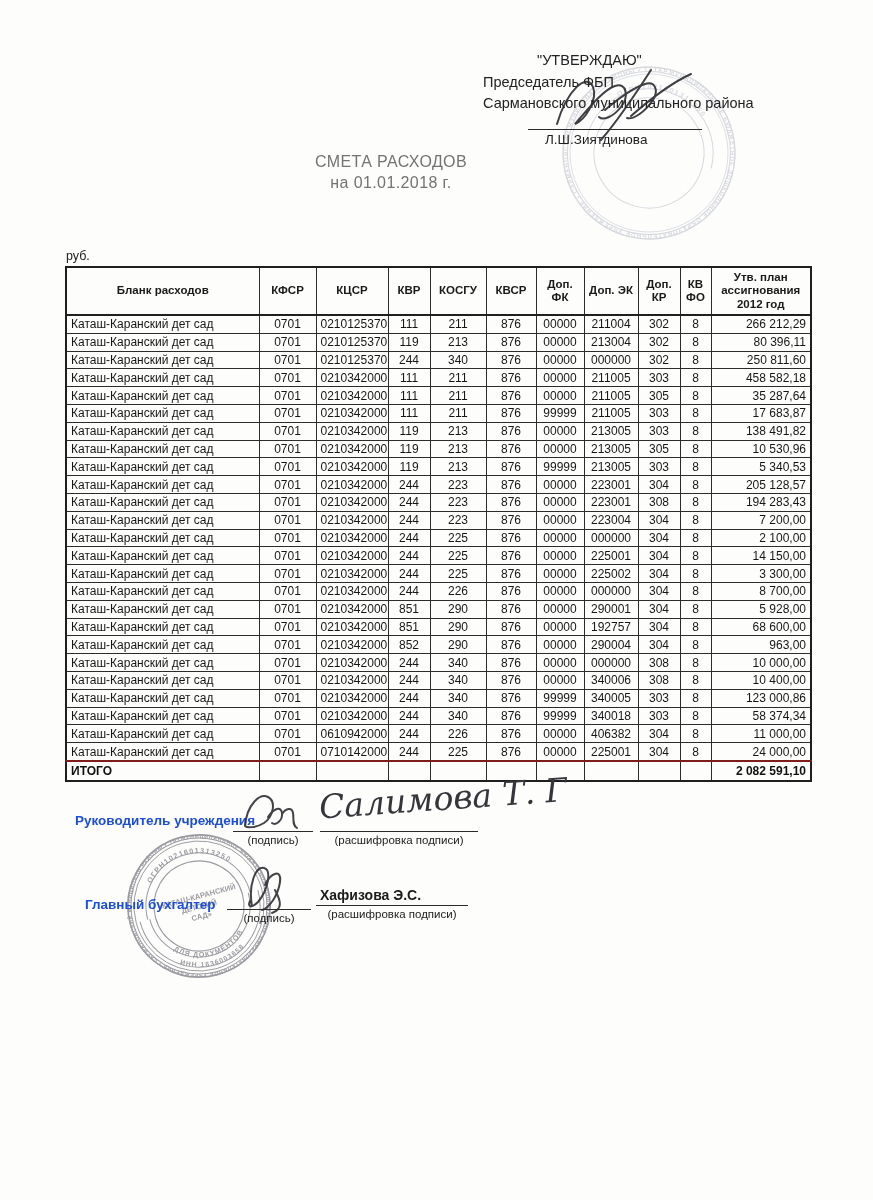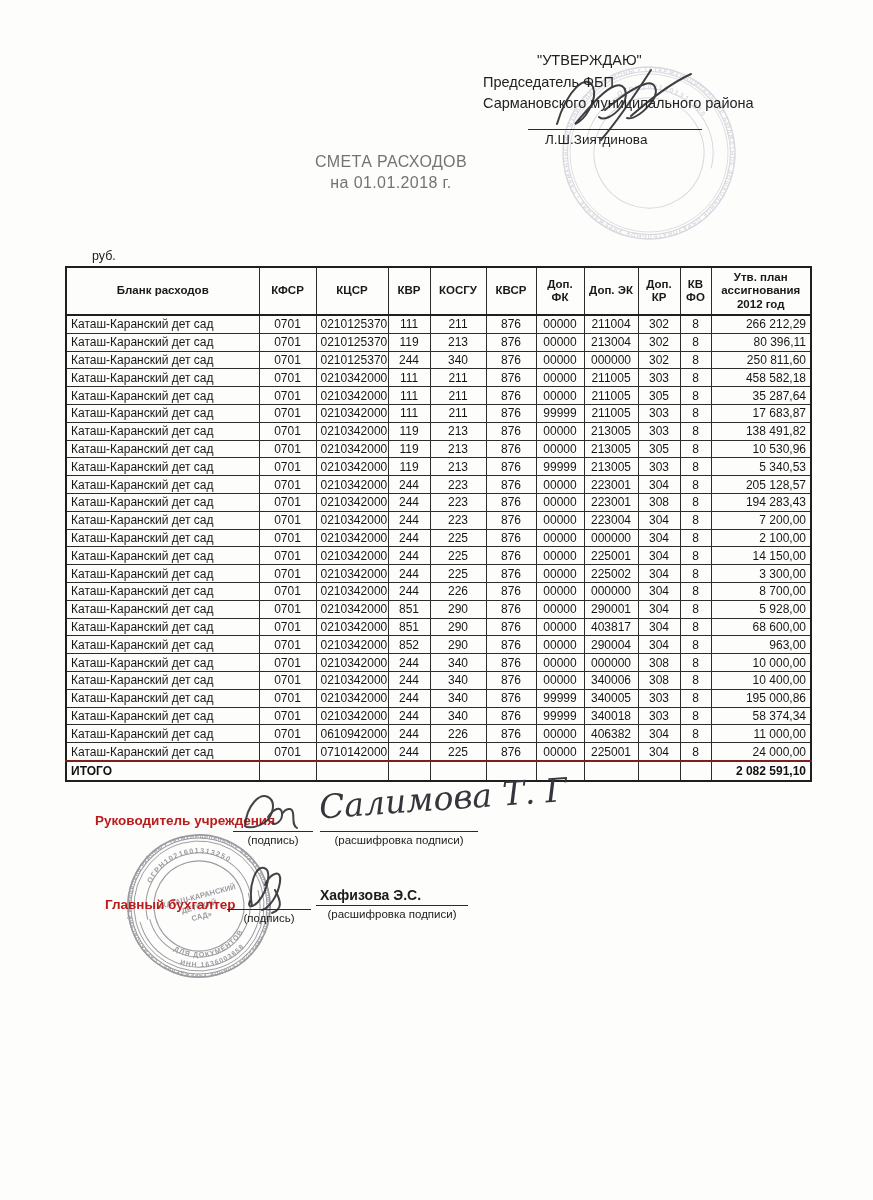--- a/index.html
+++ b/index.html
@@ -15,21 +15,21 @@
   .appr-quote{left:537px; top:52px;}
   .appr-l1{left:483px; top:74px;}
   .appr-l2{left:483px; top:95px;}
   .appr-hline{left:528px; top:112px; width:174px; height:17px; border-bottom:1.6px solid #2a2a2a;}
   .appr-name{left:545px; top:132px; font-size:13.5px;}
 
   
   .title-block{left:271px; top:152px; width:240px; text-align:center;
                font-size:16px; line-height:1.3; letter-spacing:.4px; color:#737373;}
 
-  .currency{left:66px; top:249px; font-size:12.5px;margin-left:26px;}
+  .currency{left:66px; top:249px; font-size:12.5px;}
 
   
   table.sheet{
     position:absolute; left:65px; top:266px; width:745px;
     border-collapse:collapse; table-layout:fixed;
     border:2px solid #1f1f1f;
   }
   table.sheet th, table.sheet td{
     border:1px solid #2c2c2c; vertical-align:middle;
     padding:0 4px; overflow:hidden;
@@ -45,21 +45,21 @@
   }
   td.c0{text-align:left; padding-left:5px;}
   td.c1,td.c2,td.c3,td.c4,td.c5,td.c6,td.c7,td.c8,td.c9{text-align:center;}
   td.c10{text-align:right; padding-right:4px;}
   table.sheet tfoot td{
     font-size:12px; font-weight:bold; height:18px;
     border-top:2px solid #7f1d1d; color:#111;
   }
 
   
-  .sig-label{font-size:13.5px; font-weight:bold; color:#b91c1c;margin-left:20px;}
+  .sig-label{font-size:13.5px; font-weight:bold; color:#1d4ed8;}
   .hline{border-bottom:1.6px solid #2a2a2a; height:0;}
   .caption{font-size:11.5px; text-align:center; color:#222;}
   .acct-name{font-size:14px; font-weight:bold; color:#1b1b1b;}
 
   .handwriting{
     font-family:"DejaVu Serif", serif; font-style:italic;
   }
 
   svg{overflow:visible;}
   .stamp-faint{opacity:.34;}
@@ -360,21 +360,21 @@
           <td class="c10">5 928,00</td>
         </tr>
         <tr>
           <td class="c0">Каташ-Каранский дет сад</td>
           <td class="c1">0701</td>
           <td class="c2">0210342000</td>
           <td class="c3">851</td>
           <td class="c4">290</td>
           <td class="c5">876</td>
           <td class="c6">00000</td>
-          <td class="c7">403817</td>
+          <td class="c7">192757</td>
           <td class="c8">304</td>
           <td class="c9">8</td>
           <td class="c10">68 600,00</td>
         </tr>
         <tr>
           <td class="c0">Каташ-Каранский дет сад</td>
           <td class="c1">0701</td>
           <td class="c2">0210342000</td>
           <td class="c3">852</td>
           <td class="c4">290</td>
@@ -415,21 +415,21 @@
           <td class="c0">Каташ-Каранский дет сад</td>
           <td class="c1">0701</td>
           <td class="c2">0210342000</td>
           <td class="c3">244</td>
           <td class="c4">340</td>
           <td class="c5">876</td>
           <td class="c6">99999</td>
           <td class="c7">340005</td>
           <td class="c8">303</td>
           <td class="c9">8</td>
-          <td class="c10">195 000,86</td>
+          <td class="c10">123 000,86</td>
         </tr>
         <tr>
           <td class="c0">Каташ-Каранский дет сад</td>
           <td class="c1">0701</td>
           <td class="c2">0210342000</td>
           <td class="c3">244</td>
           <td class="c4">340</td>
           <td class="c5">876</td>
           <td class="c6">99999</td>
           <td class="c7">340018</td>

